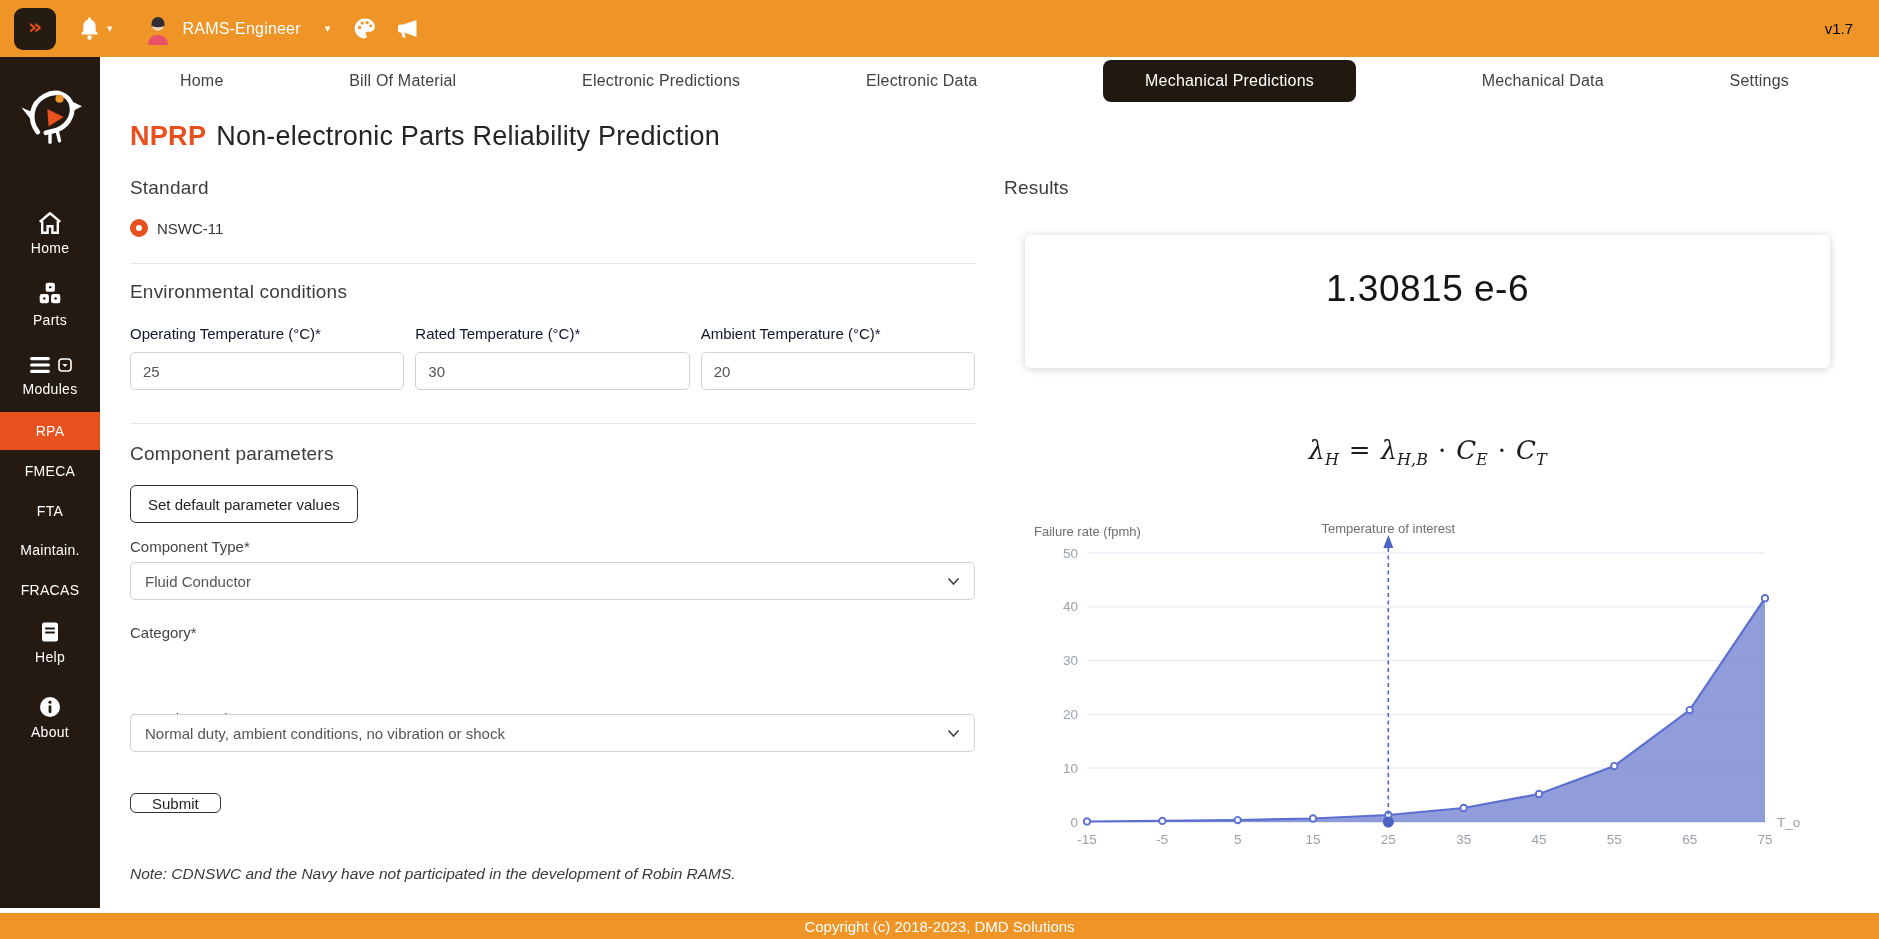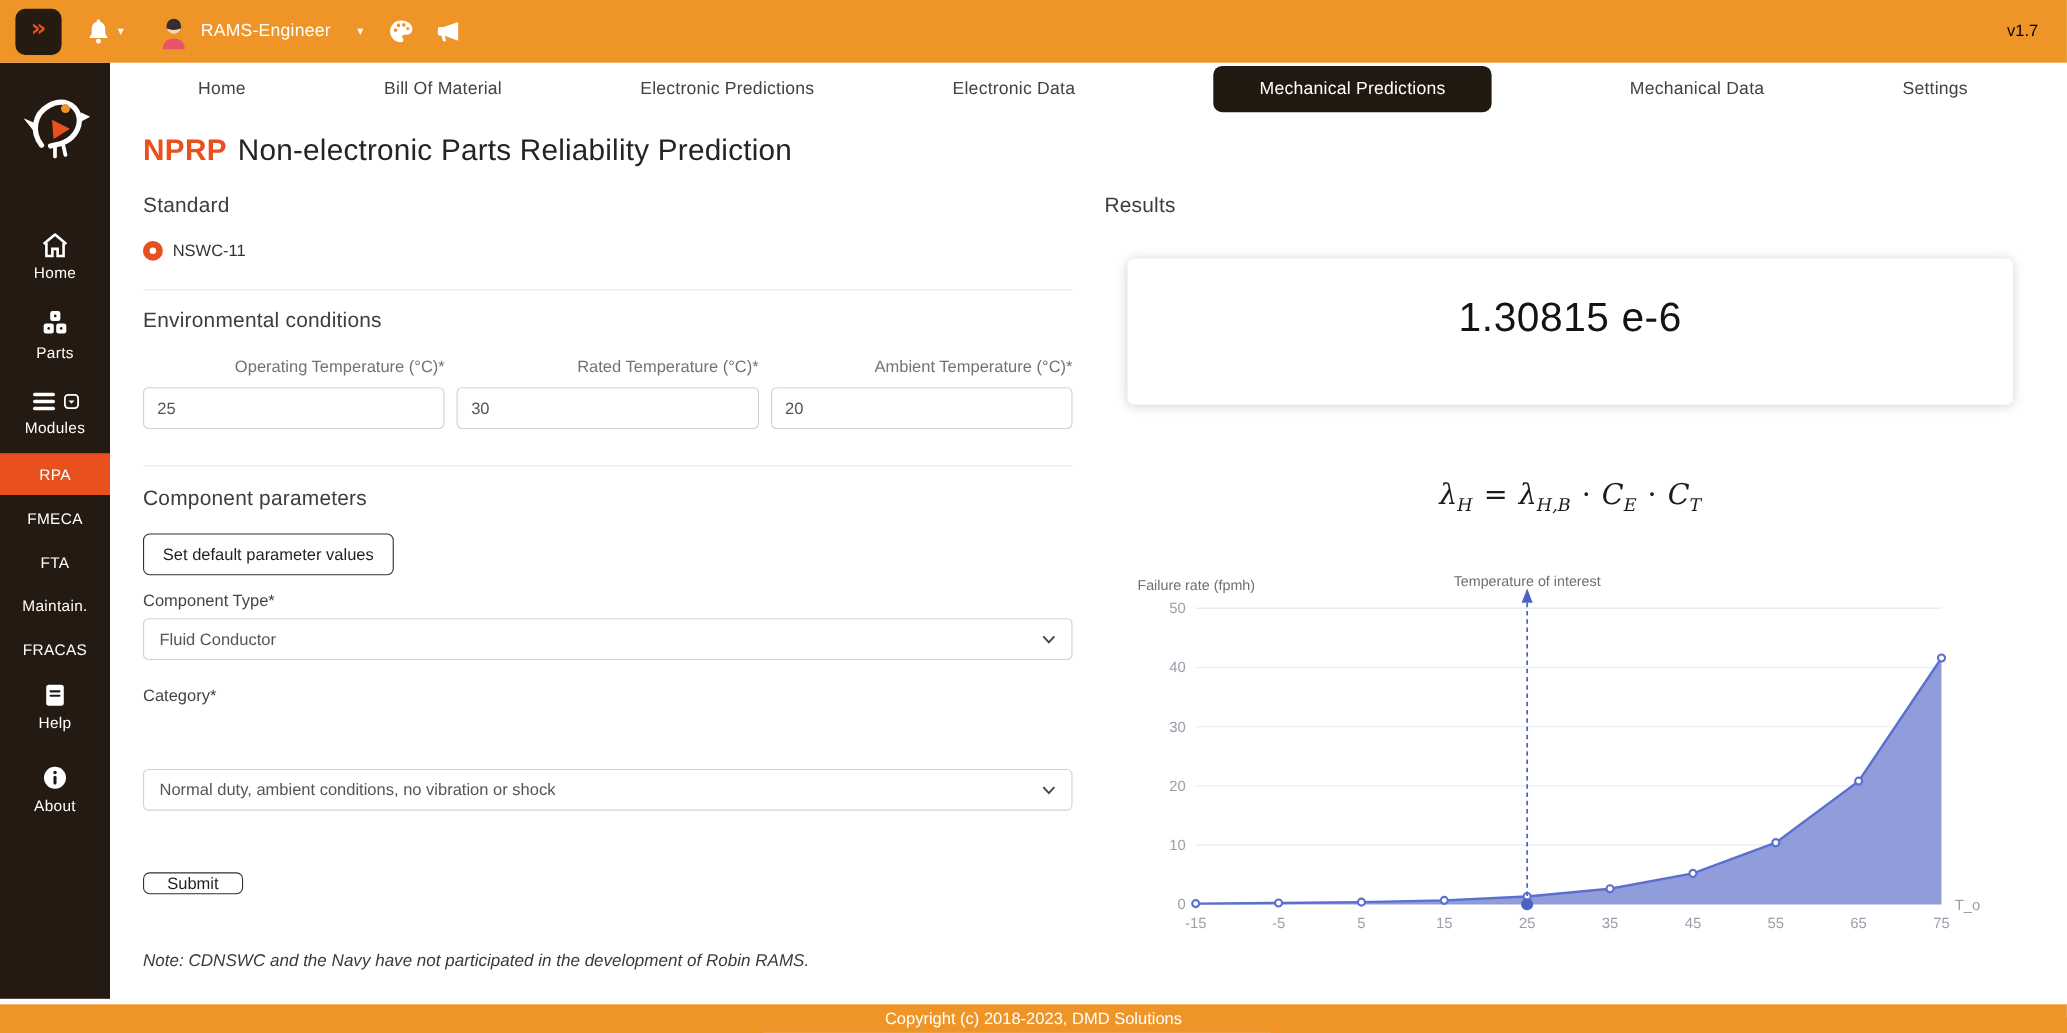--- a/index.html
+++ b/index.html
@@ -62,35 +62,35 @@
   .radio-row { left:30px; top:114px; display:flex; align-items:center; gap:9px; }
   .radio { width:18px; height:18px; border:6px solid #e8501e; border-radius:50%;
     background:#fff; cursor:pointer; flex:none; }
   .radio-label { font-size:15px; color:#333; }
 
   .divider { height:1px; background:#e6e6e6; width:845px; left:30px; }
   #divider1 { top:158px; } #divider2 { top:318px; }
 
   .env-row { left:30px; top:220px; width:845px; display:flex; gap:11px; }
   .field { width:275px; }
-  .field label { display:block; font-size:15px; color:#737373; margin-bottom:10px;text-align:right; }
+  .field label { display:block; font-size:15px; color:#0f172a; margin-bottom:10px; }
   .field input { width:100%; height:38px; border:1px solid #ced3d9; border-radius:5px;
     padding:0 12px; font-size:15px; color:#555; font-family:inherit; background:#fff; }
 
   .btn { background:#fff; border:1px solid #32302e; border-radius:6px; font-size:15px;
     color:#1f1f1f; cursor:pointer; font-family:inherit; }
   #default-btn { left:30px; top:380px; height:38px; padding:0 17px;text-align:right; }
   #submit-btn { left:30px; top:688px; height:20px; padding:0 21px; }
 
   .sel-label { font-size:15px; color:#454545; left:30px; }
   #ct-label{top:433px;} #cat-label{top:519px;} #oe-label{top:605px;}
   .selectbox { left:30px; width:845px; height:38px; border:1px solid #ced3d9; border-radius:5px;
     background:#fff; display:flex; align-items:center; justify-content:space-between;
     padding:0 14px; font-size:15px; color:#555; cursor:pointer; }
-  #ct-select{top:457px;} #cat-select{top:543px;} #oe-select{top:594px;}
+  #ct-select{top:457px;} #cat-select{top:543px;} #oe-select{top:609px;}
 
   #note { left:30px; top:760px; font-size:15.5px; font-style:italic; color:#3a3a3a; }
 
   
   #result-card { left:925px; top:130px; width:805px; height:133px; background:#fff;
     border-radius:6px; box-shadow:0 1px 10px rgba(0,0,0,0.18); text-align:center; padding-top:20px; }
   .card-title { font-size:21px; color:#f2993b; font-weight:500; }
   .card-title sup { font-size:13px; }
   .card-value { font-size:37px; color:#141414; font-weight:500; margin-top:13px; letter-spacing:.5px; }
 

